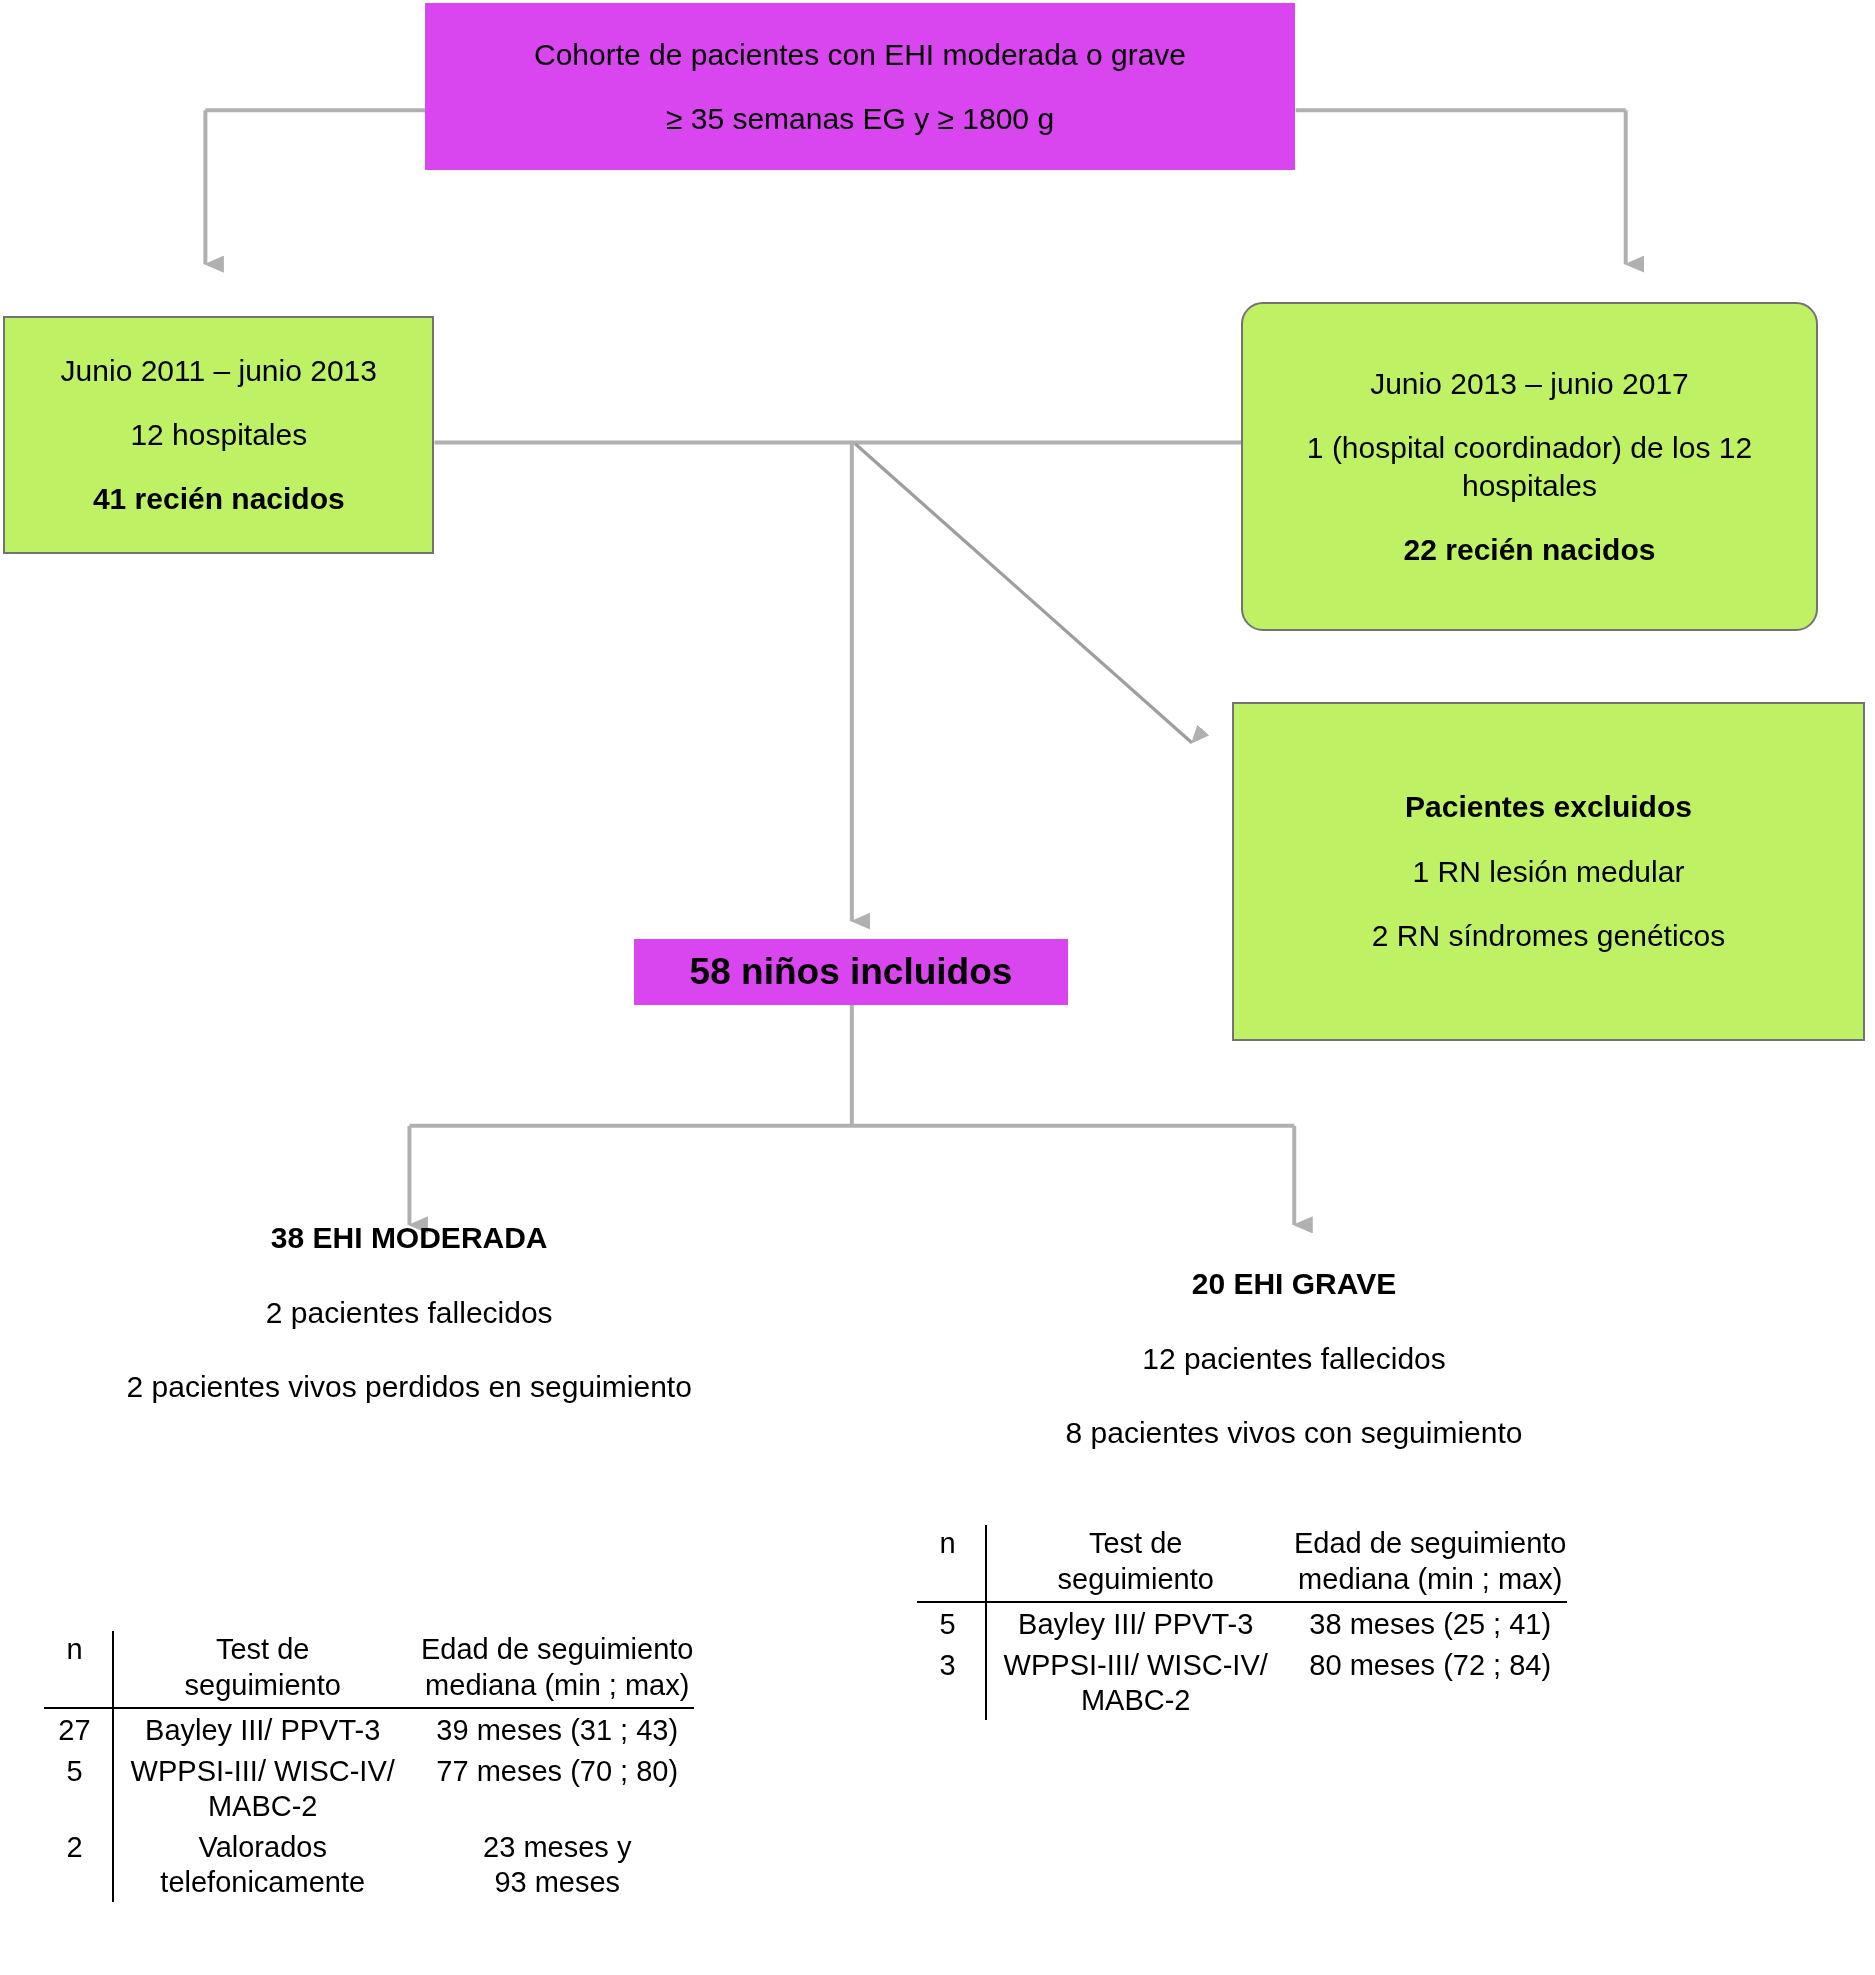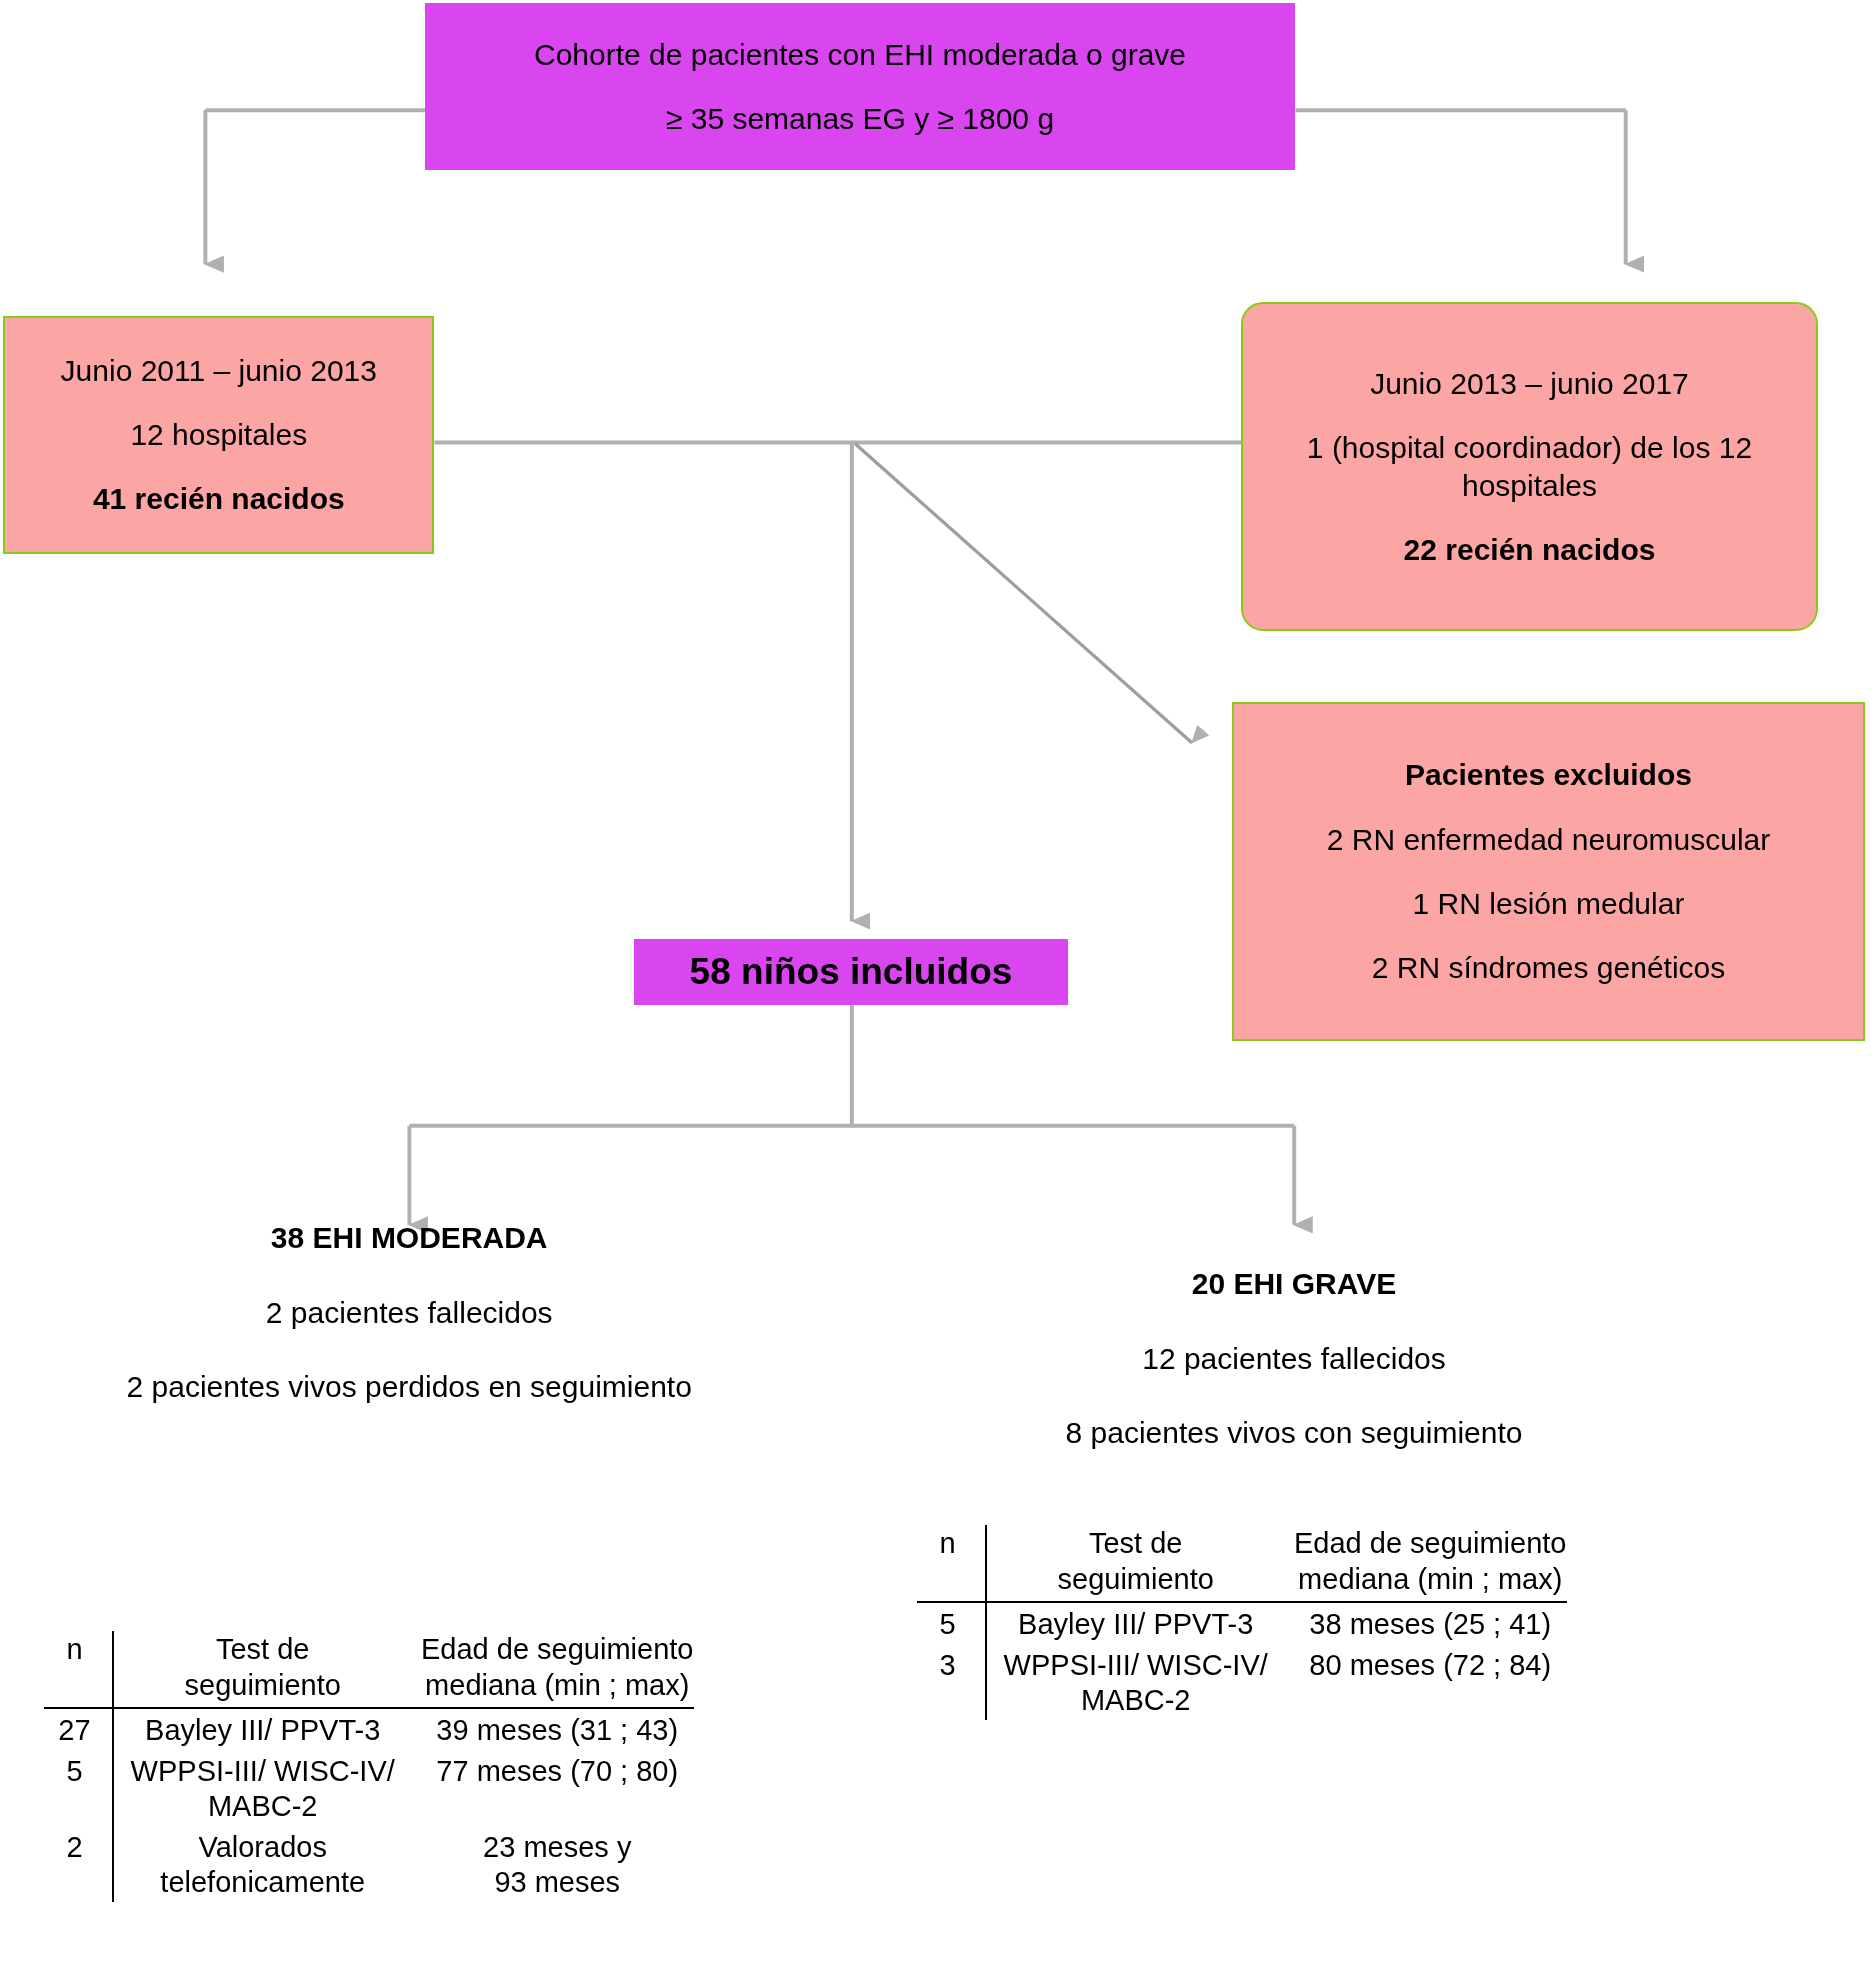--- a/index.html
+++ b/index.html
@@ -30,22 +30,22 @@
     display:flex;
     flex-direction:column;
     align-items:center;
     justify-content:center;
   }
   .node-gray{
     background:#d946ef;
     border:none;
   }
   .node-outline{
-    background:#fca5a5;
-    border:2px solid #84cc16;
+    background:#bef264;
+    border:2px solid #737373;
   }
   .node p{
     margin:0;
     text-align:center;
     line-height:1.26;
     font-size:30px;
     white-space:pre-line;
   }
   .node p.bold{ font-weight:bold; }
   .node p + p{ margin-top:26.4px; }
@@ -163,21 +163,20 @@
   </div>
 
   <div class="node node-outline" style="left:1241px; top:302px; width:577px; height:329px; padding:0 20px;border-radius:22px;">
     <p>Junio 2013 – junio 2017</p>
     <p>1 (hospital coordinador) de los 12 hospitales</p>
     <p class="bold">22 recién nacidos</p>
   </div>
 
   <div class="node node-outline" style="left:1232px; top:702px; width:633px; height:339px; padding:16px 17px;">
     <p class="bold">Pacientes excluidos</p>
-    <p>2 RN enfermedad neuromuscular</p>
     <p>1 RN lesión medular</p>
     <p>2 RN síndromes genéticos</p>
   </div>
 
   <div class="node node-gray" style="left:634px; top:939px; width:434px; height:66px;">
     <p class="bold" style="font-size:37px;">58 niños incluidos</p>
   </div>
 
   <div class="textblock" style="left:13.2px; top:1219px; width:792px;">
     <p class="line bold">38 EHI MODERADA</p>

